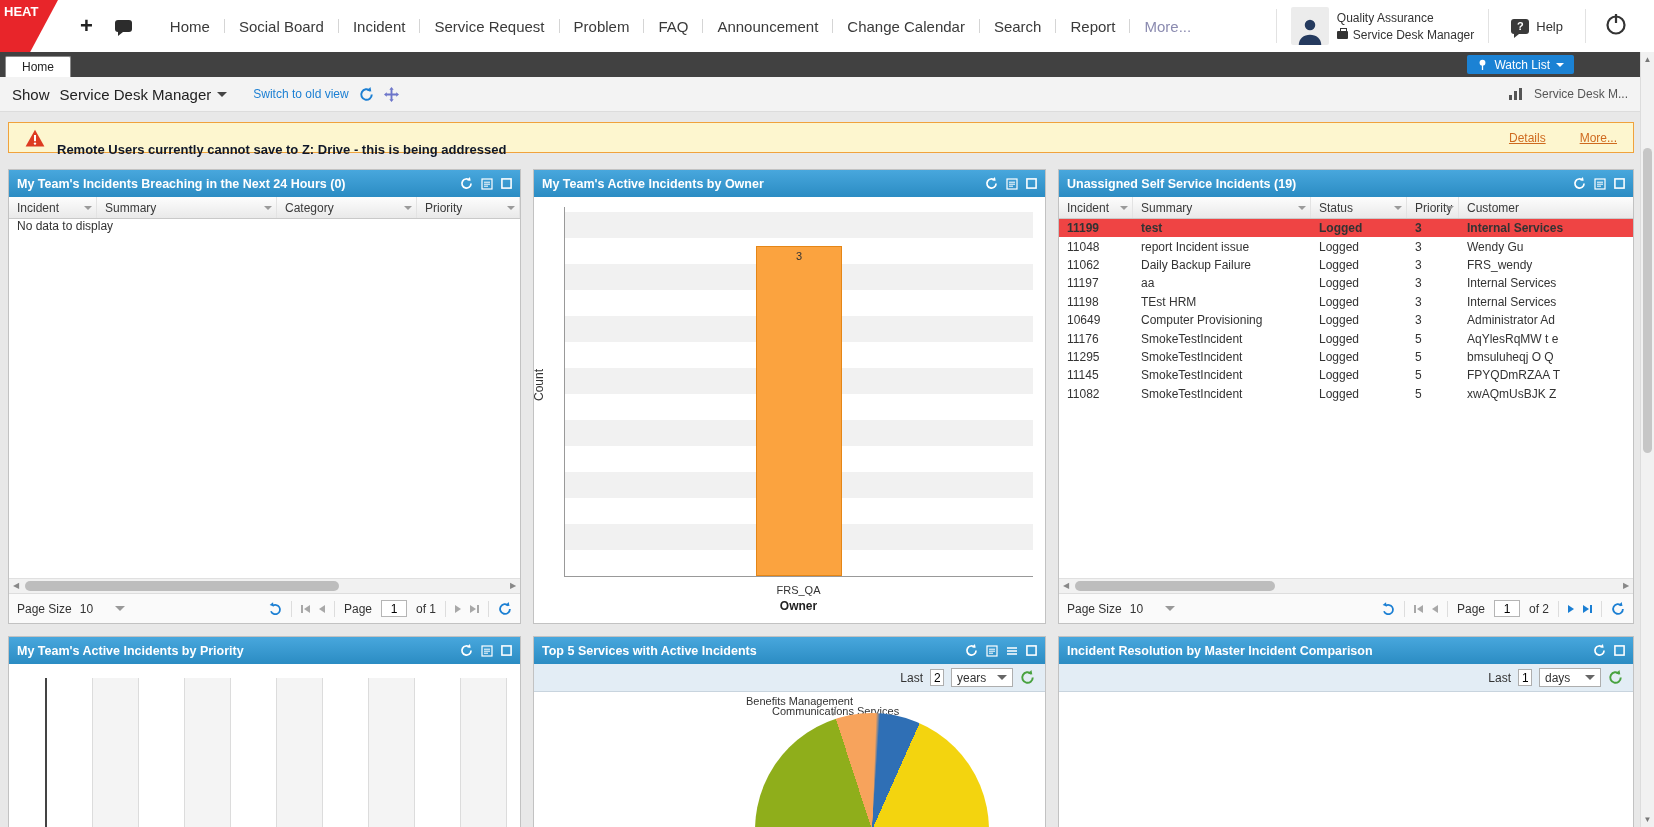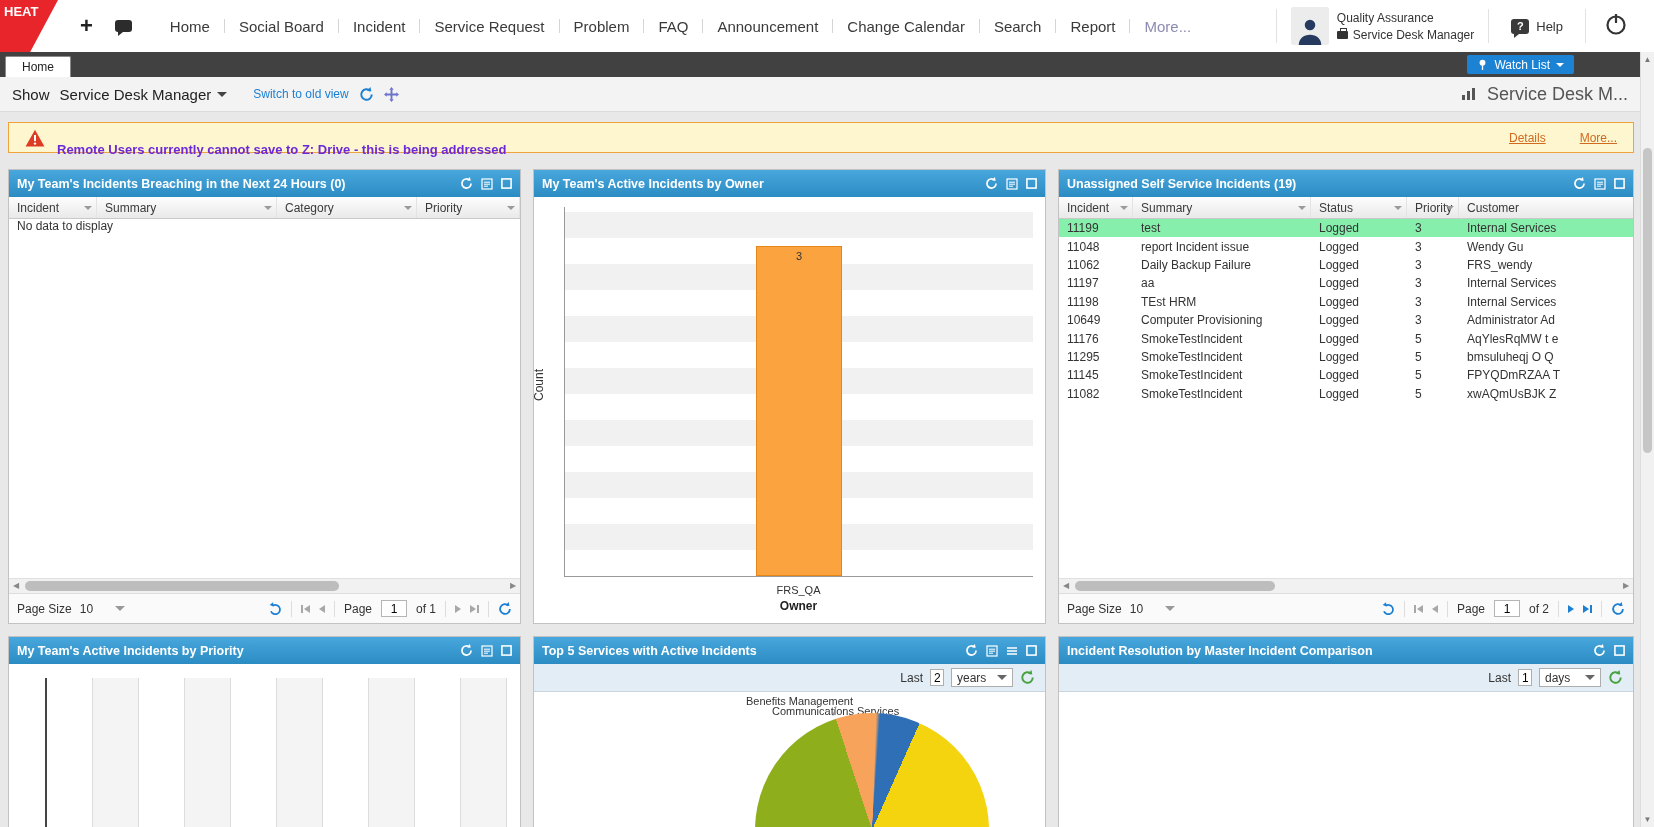--- a/index.html
+++ b/index.html
@@ -41,50 +41,50 @@
                font-size:12px; display:flex; align-items:center; gap:6px; padding:0 10px; cursor:pointer; }
   .caret-dn-w { width:0; height:0; border-left:4px solid transparent; border-right:4px solid transparent; border-top:4px solid #fff; }
 
   
   .showbar { position:absolute; top:77px; left:0; right:14px; height:35px; background:#f3f3f3; border-bottom:1px solid #dcdcdc;
              display:flex; align-items:center; padding:0 12px; gap:10px; }
   .show-lbl { font-size:15px; color:#222; }
   .view-dd { font-size:15px; color:#222; display:flex; align-items:center; gap:6px; cursor:pointer; }
   .caret-dn { width:0; height:0; border-left:5px solid transparent; border-right:5px solid transparent; border-top:5px solid #444; }
   .switch-link { font-size:12px; color:#1b7fd3; margin-left:16px; cursor:pointer; }
-  .sb-right { margin-left:auto; display:flex; align-items:center; gap:12px; color:#555; font-size:18px; cursor:pointer; }
+  .sb-right { margin-left:auto; display:flex; align-items:center; gap:12px; color:#555; font-size:12px; cursor:pointer; }
   .chartbars { display:inline-flex; align-items:flex-end; gap:2px; }
   .chartbars i { display:block; width:3px; background:#555; }
   .chartbars i:nth-child(1){height:5px;} .chartbars i:nth-child(2){height:9px;} .chartbars i:nth-child(3){height:12px;}
 
   
   .content { position:absolute; top:112px; left:0; right:14px; bottom:0; background:#e8e8e8; padding:10px 6px 0 8px; overflow:hidden; }
   .alert { height:31px; background:#fdf6cf; border:1px solid #f0a23c; display:flex; align-items:center; padding:0 16px; gap:12px; }
-  .alert-msg { font-size:13px; font-weight:bold; color:#6d28d9;margin-top:23px; }
+  .alert-msg { font-size:13px; font-weight:bold; color:#0f172a;margin-top:23px; }
   .alert-links { margin-left:auto; display:flex; gap:34px; }
   .alert-link { font-size:12px; color:#cf6a1f; text-decoration:underline; cursor:pointer; }
   .warn-ic { flex:0 0 20px; }
 
   .grid { margin-top:16px; display:grid; grid-template-columns:513px 513px 1fr; grid-template-rows:455px 560px; gap:12px; }
 
   
   .panel { background:#fff; border:1px solid #c2c2c2; display:flex; flex-direction:column; overflow:hidden; }
   .phead { flex:0 0 27px; background:linear-gradient(#48a7dd,#2b8cc3); color:#fff; display:flex; align-items:center; padding:1px 8px; }
   .ptitle { font-size:12.5px; font-weight:bold; flex:1; white-space:nowrap; overflow:hidden; }
   .picons { display:flex; align-items:center; gap:8px; color:#fff; }
   .pic { cursor:pointer; display:inline-flex; }
 
   
   .thead { flex:0 0 22px; display:flex; background:linear-gradient(#fdfdfd,#e9e9e9); border-bottom:1px solid #c9c9c9; font-size:12px; color:#3a3a3a; }
   .th { position:relative; padding:4px 16px 0 8px; border-right:1px solid #e3e3e3; cursor:pointer; white-space:nowrap; overflow:hidden; }
   .fcaret { position:absolute; right:4px; top:9px; width:0; height:0; border-left:4px solid transparent; border-right:4px solid transparent; border-top:4px solid #9a9a9a; }
   .tbody { flex:1; overflow:hidden; }
   .empty { font-size:12px; color:#333; padding:0 8px; }
   .trow { display:flex; height:18.4px; align-items:center; font-size:12px; color:#333; cursor:pointer; }
-  .trow.selected { background:#86efac; }
+  .trow.selected { background:#ef4444;font-weight:bold; }
   .td { padding:0 8px; white-space:nowrap; overflow:hidden; }
   
   .b0{flex:0 0 88px;} .b1{flex:0 0 180px;} .b2{flex:0 0 140px;} .b3{flex:1;}
   
   .u0{flex:0 0 74px;} .u1{flex:0 0 178px;} .u2{flex:0 0 96px;} .u3{flex:0 0 52px;} .u4{flex:1;}
 
   
   .hsb { flex:0 0 15px; background:#f1f1f1; border-top:1px solid #e0e0e0; position:relative; }
   .hsb .arr { position:absolute; top:0; width:14px; height:14px; font-size:8px; color:#888; text-align:center; line-height:14px; cursor:pointer; }
   .hsb .arr.l{left:0;} .hsb .arr.r{right:0;}

